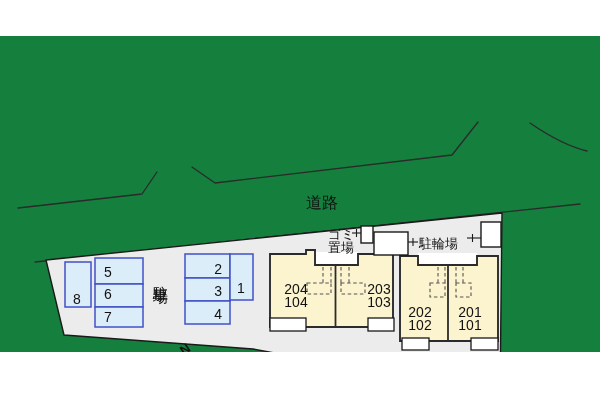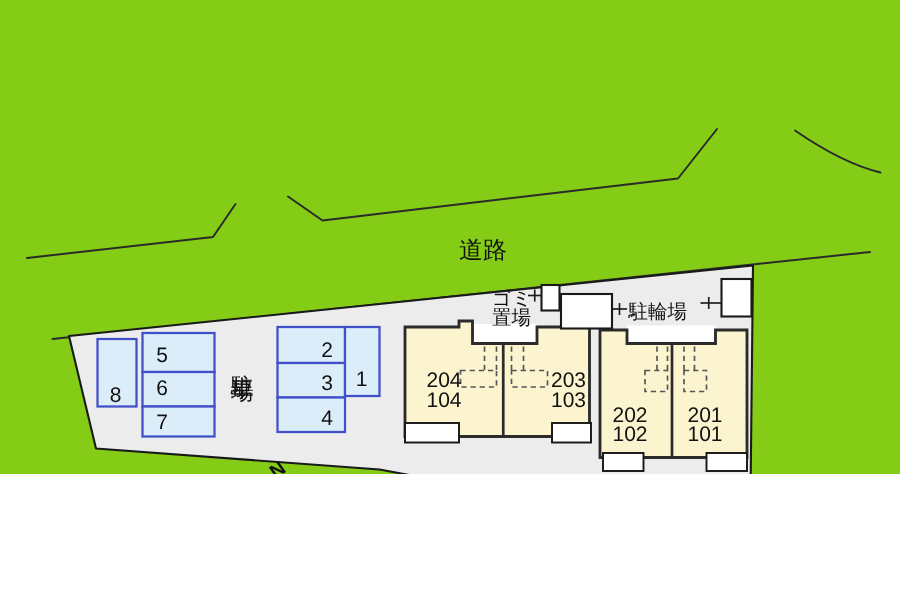--- a/index.html
+++ b/index.html
@@ -1,16 +1,16 @@
 <!DOCTYPE html>
 <html><head>
 <meta charset="utf-8">
 <style>
   html,body{margin:0;padding:0;background:#fff;}
-  .stage{width:600px;height:316px;position:relative;background:#84cc16;overflow:hidden;}
+  .stage{width:600px;height:316px;position:relative;background:#15803d;overflow:hidden;margin-top:36px;}
   svg{display:block;font-family:"Liberation Sans","DejaVu Sans",sans-serif;}
   .roadline{fill:none;stroke:#2a2a2a;stroke-width:1.3;stroke-linejoin:round;stroke-linecap:round;}
   .site{fill:#ECECEC;stroke:#1a1a1a;stroke-width:1.4;stroke-linejoin:round;}
   .pk{fill:#DCEDFA;stroke:#4050C8;stroke-width:1.5;}
   .bldg{fill:#FBF4CE;stroke:#2b2b2b;stroke-width:1.9;stroke-linejoin:miter;}
   .alcove{fill:#ffffff;stroke:none;}
   .wall{stroke:#2b2b2b;stroke-width:1.8;}
   .dash{fill:none;stroke:#555;stroke-width:1.1;stroke-dasharray:3.5,2.6;}
   .balc{fill:#ffffff;stroke:#1a1a1a;stroke-width:1.3;}
   .box{fill:#ffffff;stroke:#1a1a1a;stroke-width:1.4;}

